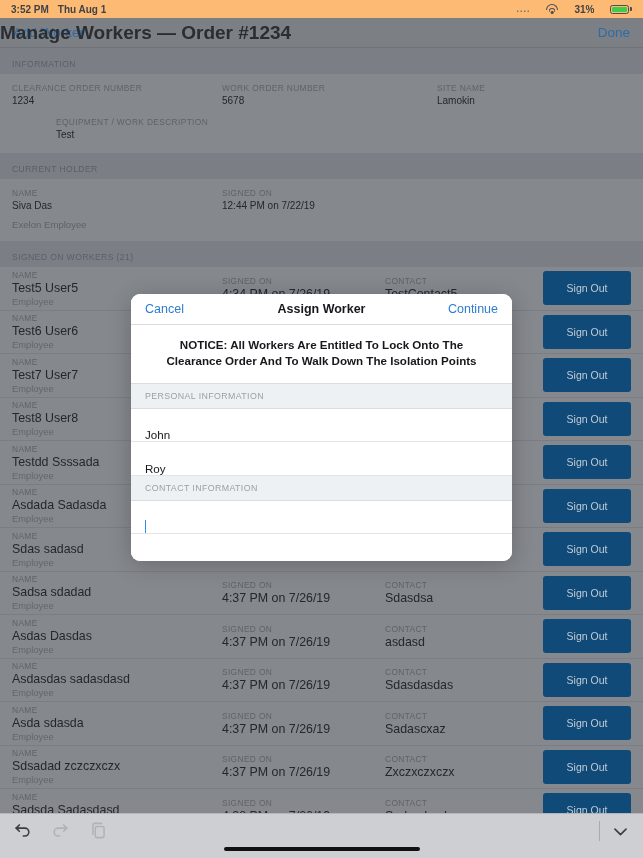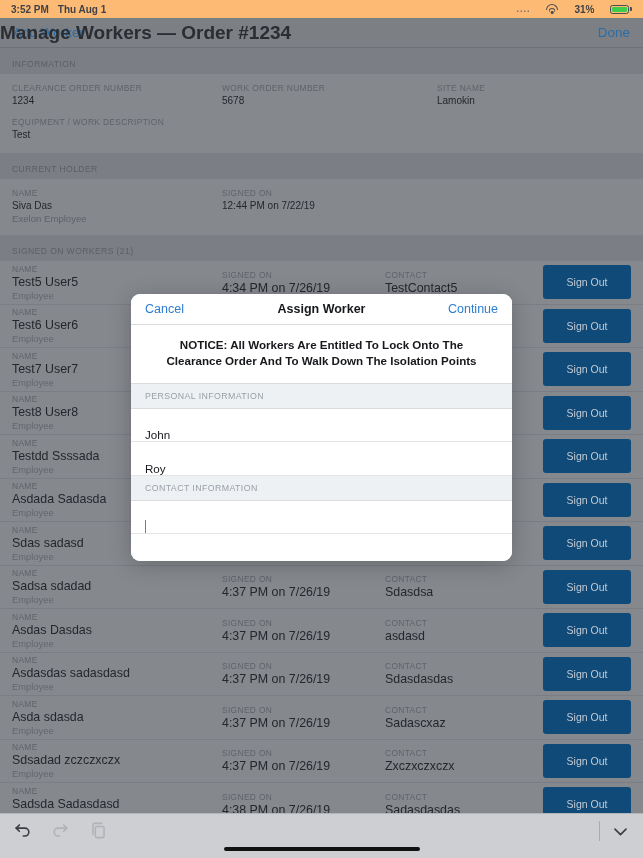--- a/index.html
+++ b/index.html
@@ -64,25 +64,25 @@
     font-size:8.6px; letter-spacing:0.4px; color:#5c6066;
   }
   .panel { background:#85888d; }
 
   .info-grid { display:flex; padding:9px 12px 0; }
   .info-col { flex:1; }
   .info-col.c1 { flex:0 0 210px; }
   .info-col.c2 { flex:0 0 215px; }
   .fld-label { font-size:8.4px; letter-spacing:0.35px; color:#5f6369; margin-bottom:2px; }
   .fld-value { font-size:10px; color:#24272c; }
-  .info-desc { padding:11px 12px 13px; }
+  .info-desc { padding:11px 12px 13px;margin-left:44px; }
 
   .holder { display:flex; padding:9px 12px 11px; }
   .holder .c1 { flex:0 0 210px; }
-  .sub-label { font-size:9.6px; color:#5f6369; margin-top:2px; }
+  .sub-label { font-size:9.6px; color:#5f6369; margin-top:8px; }
 
   
   .rows { position:relative; }
   .wrow {
     height:43.5px; background:#85888d;
     border-bottom:0.5px solid #7a7d83;
     display:flex; align-items:center; padding:0 12px;
     position:relative;
   }
   .wrow .col-name { flex:0 0 210px; }

